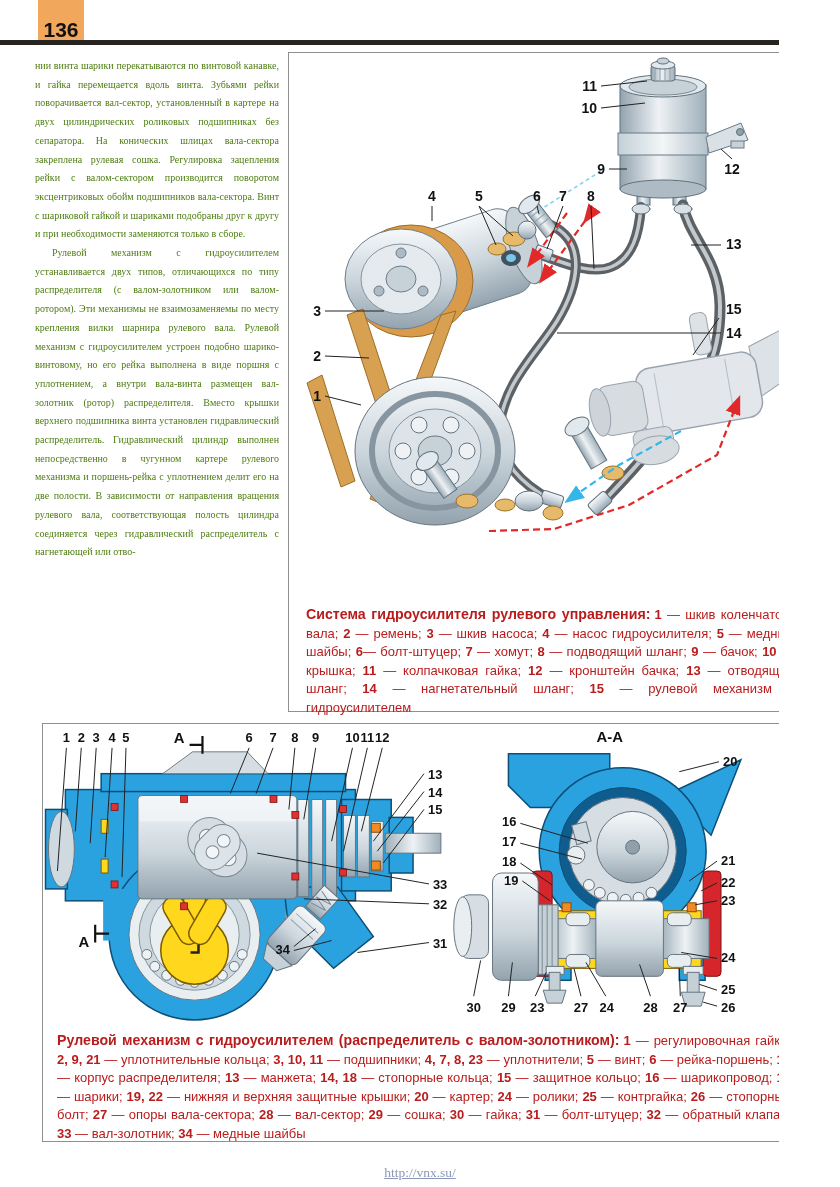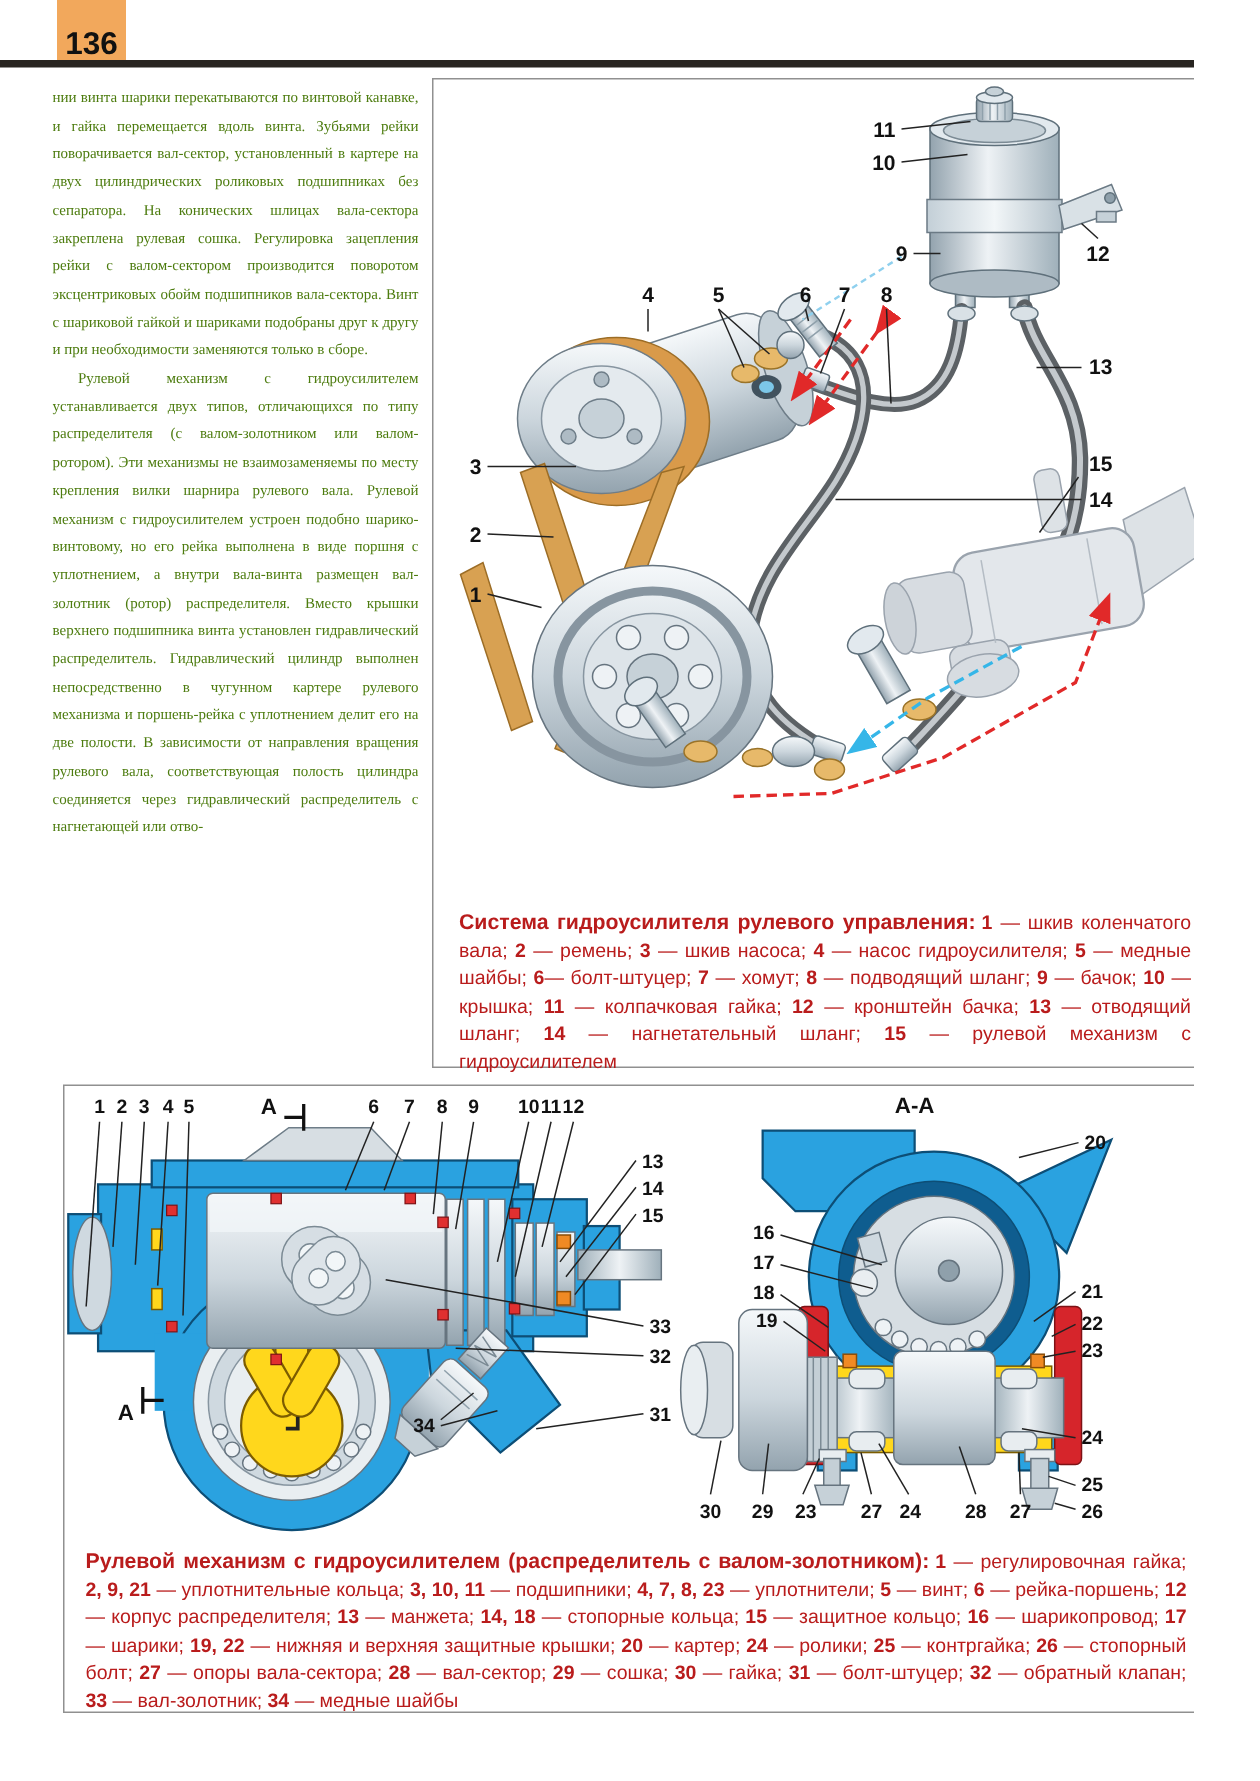--- a/index.html
+++ b/index.html
@@ -1,17 +1,17 @@
 <!DOCTYPE html>
 <html><head>
 <meta charset="utf-8">
 <style>
   html,body{margin:0;padding:0;background:#ffffff;}
   .page{position:relative;width:779px;height:1187px;background:#fff;overflow:hidden;
-        font-family:"Liberation Sans",sans-serif;color:#1a1a1a;padding-left:17px;}
+        font-family:"Liberation Sans",sans-serif;color:#1a1a1a;}
   
   .hdr-box{position:absolute;top:0;background:#f2a85c;}
   .hdr-page{left:38px;width:46px;height:42px;display:flex;align-items:flex-end;justify-content:center;}
   .hdr-page span{font-weight:bold;font-size:21px;color:#111;line-height:1;padding-bottom:2px;}
   .hdr-sect{left:567px;width:214px;height:42px;display:flex;align-items:flex-end;justify-content:center;}
   .hdr-sect span{font-weight:bold;font-size:11px;letter-spacing:2.5px;color:#7e1f1a;padding-bottom:5px;white-space:nowrap;}
   .hdr-rule{position:absolute;left:0;top:40px;width:812px;height:5px;background:#282420;}
   
   .col{position:absolute;left:35px;top:57px;width:244px;height:656px;overflow:hidden;
        font-family:"Liberation Serif",serif;font-size:10px;line-height:18.7px;text-align:justify;color:#4d7c0f;}
@@ -492,14 +492,17 @@
           <text class="co2" x="611" y="290" text-anchor="middle">28</text>
           <text class="co2" x="641" y="290" text-anchor="middle">27</text>
         </g>
       </g>
     </svg>
     <p class="cap">
       <b class="cap-title">Рулевой механизм с гидроусилителем (распределитель с валом-золотником):</b><span><b>1</b><span> — регулировочная гайка; </span><b>2, 9, 21</b><span> — уплотнительные кольца; </span><b>3, 10, 11</b><span> — подшипники; </span><b>4, 7, 8, 23</b><span> — уплотнители; </span><b>5</b><span> — винт; </span><b>6</b><span> — рейка-поршень; </span><b>12</b><span> — корпус распределителя; </span><b>13</b><span> — манжета; </span><b>14, 18</b><span> — стопорные кольца; </span><b>15</b><span> — защитное кольцо; </span><b>16</b><span> — шарикопровод; </span><b>17</b><span> — шарики; </span><b>19, 22</b><span> — нижняя и верхняя защитные крышки; </span><b>20</b><span> — картер; </span><b>24</b><span> — ролики; </span><b>25</b><span> — контргайка; </span><b>26</b><span> — стопорный болт; </span><b>27</b><span> — опоры вала-сектора; </span><b>28</b><span> — вал-сектор; </span><b>29</b><span> — сошка; </span><b>30</b><span> — гайка; </span><b>31</b><span> — болт-штуцер; </span><b>32</b><span> — обратный клапан; </span><b>33</b><span> — вал-золотник; </span><b>34</b><span> — медные шайбы</span></span>
     </p>
   </div>
 
+  <div class="footer-link">
+    <a href="#">http://vnx.su/</a>
+  </div>
 
 </div>
 
 </body></html>

